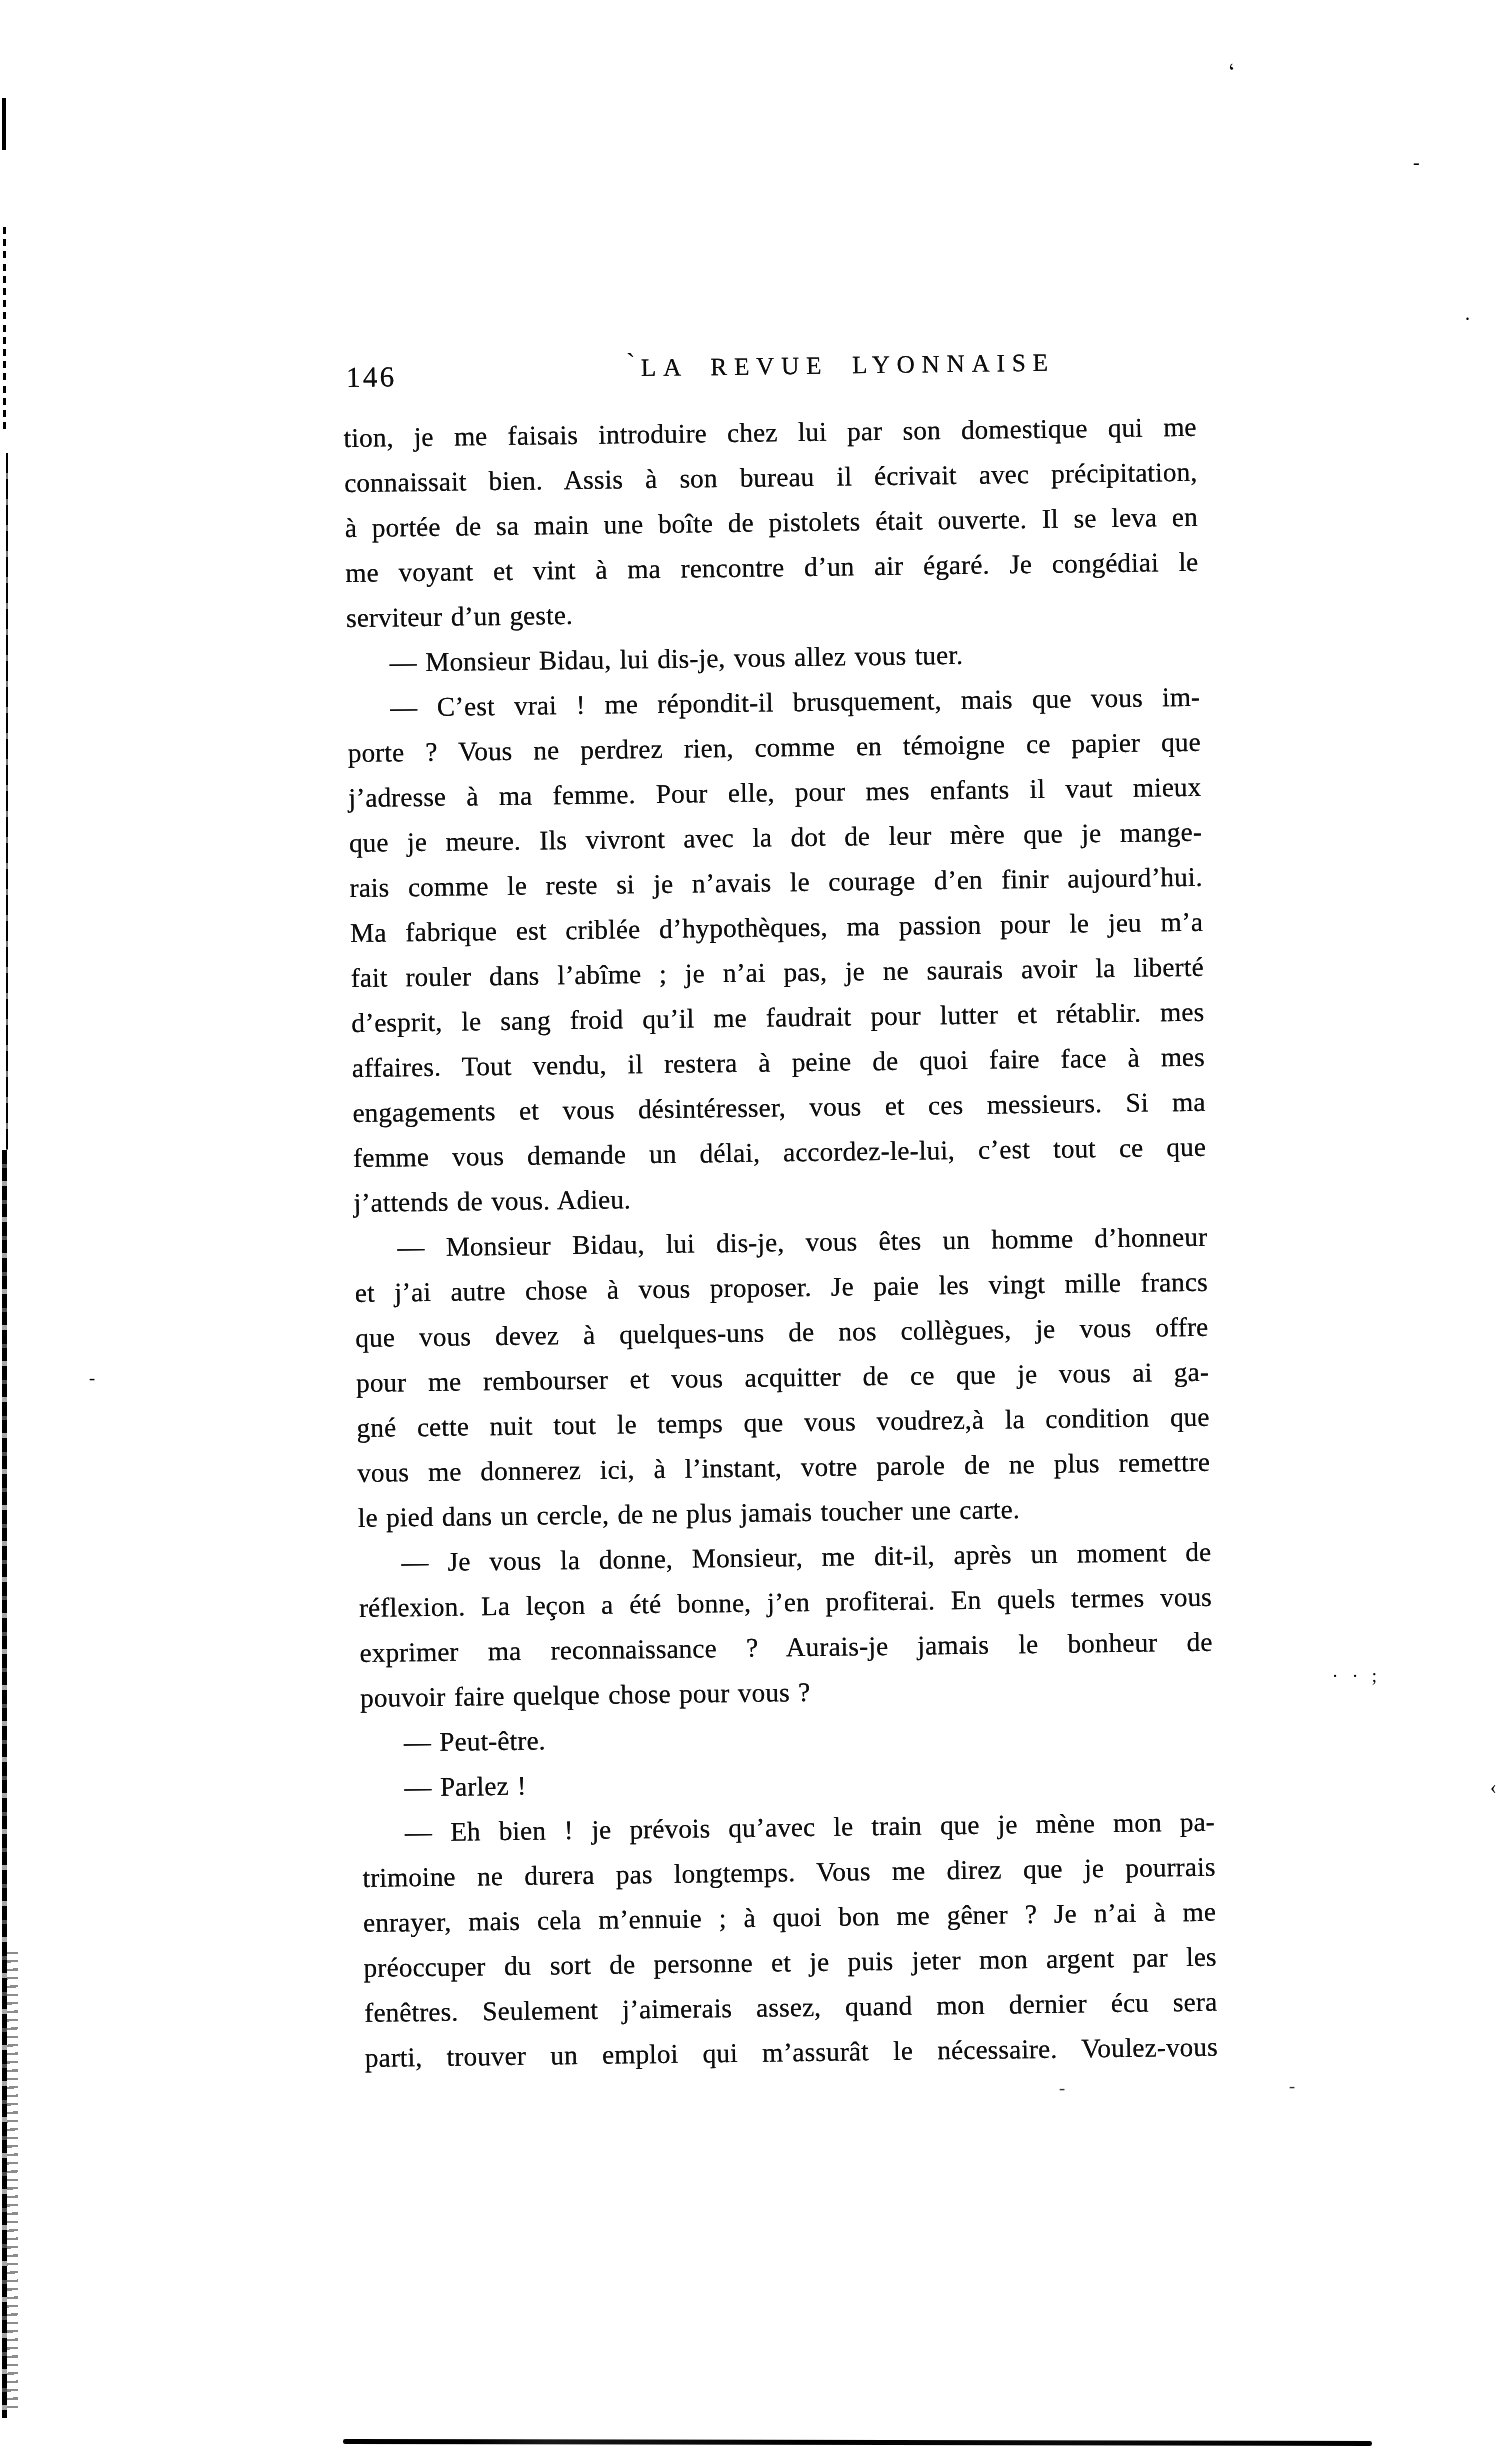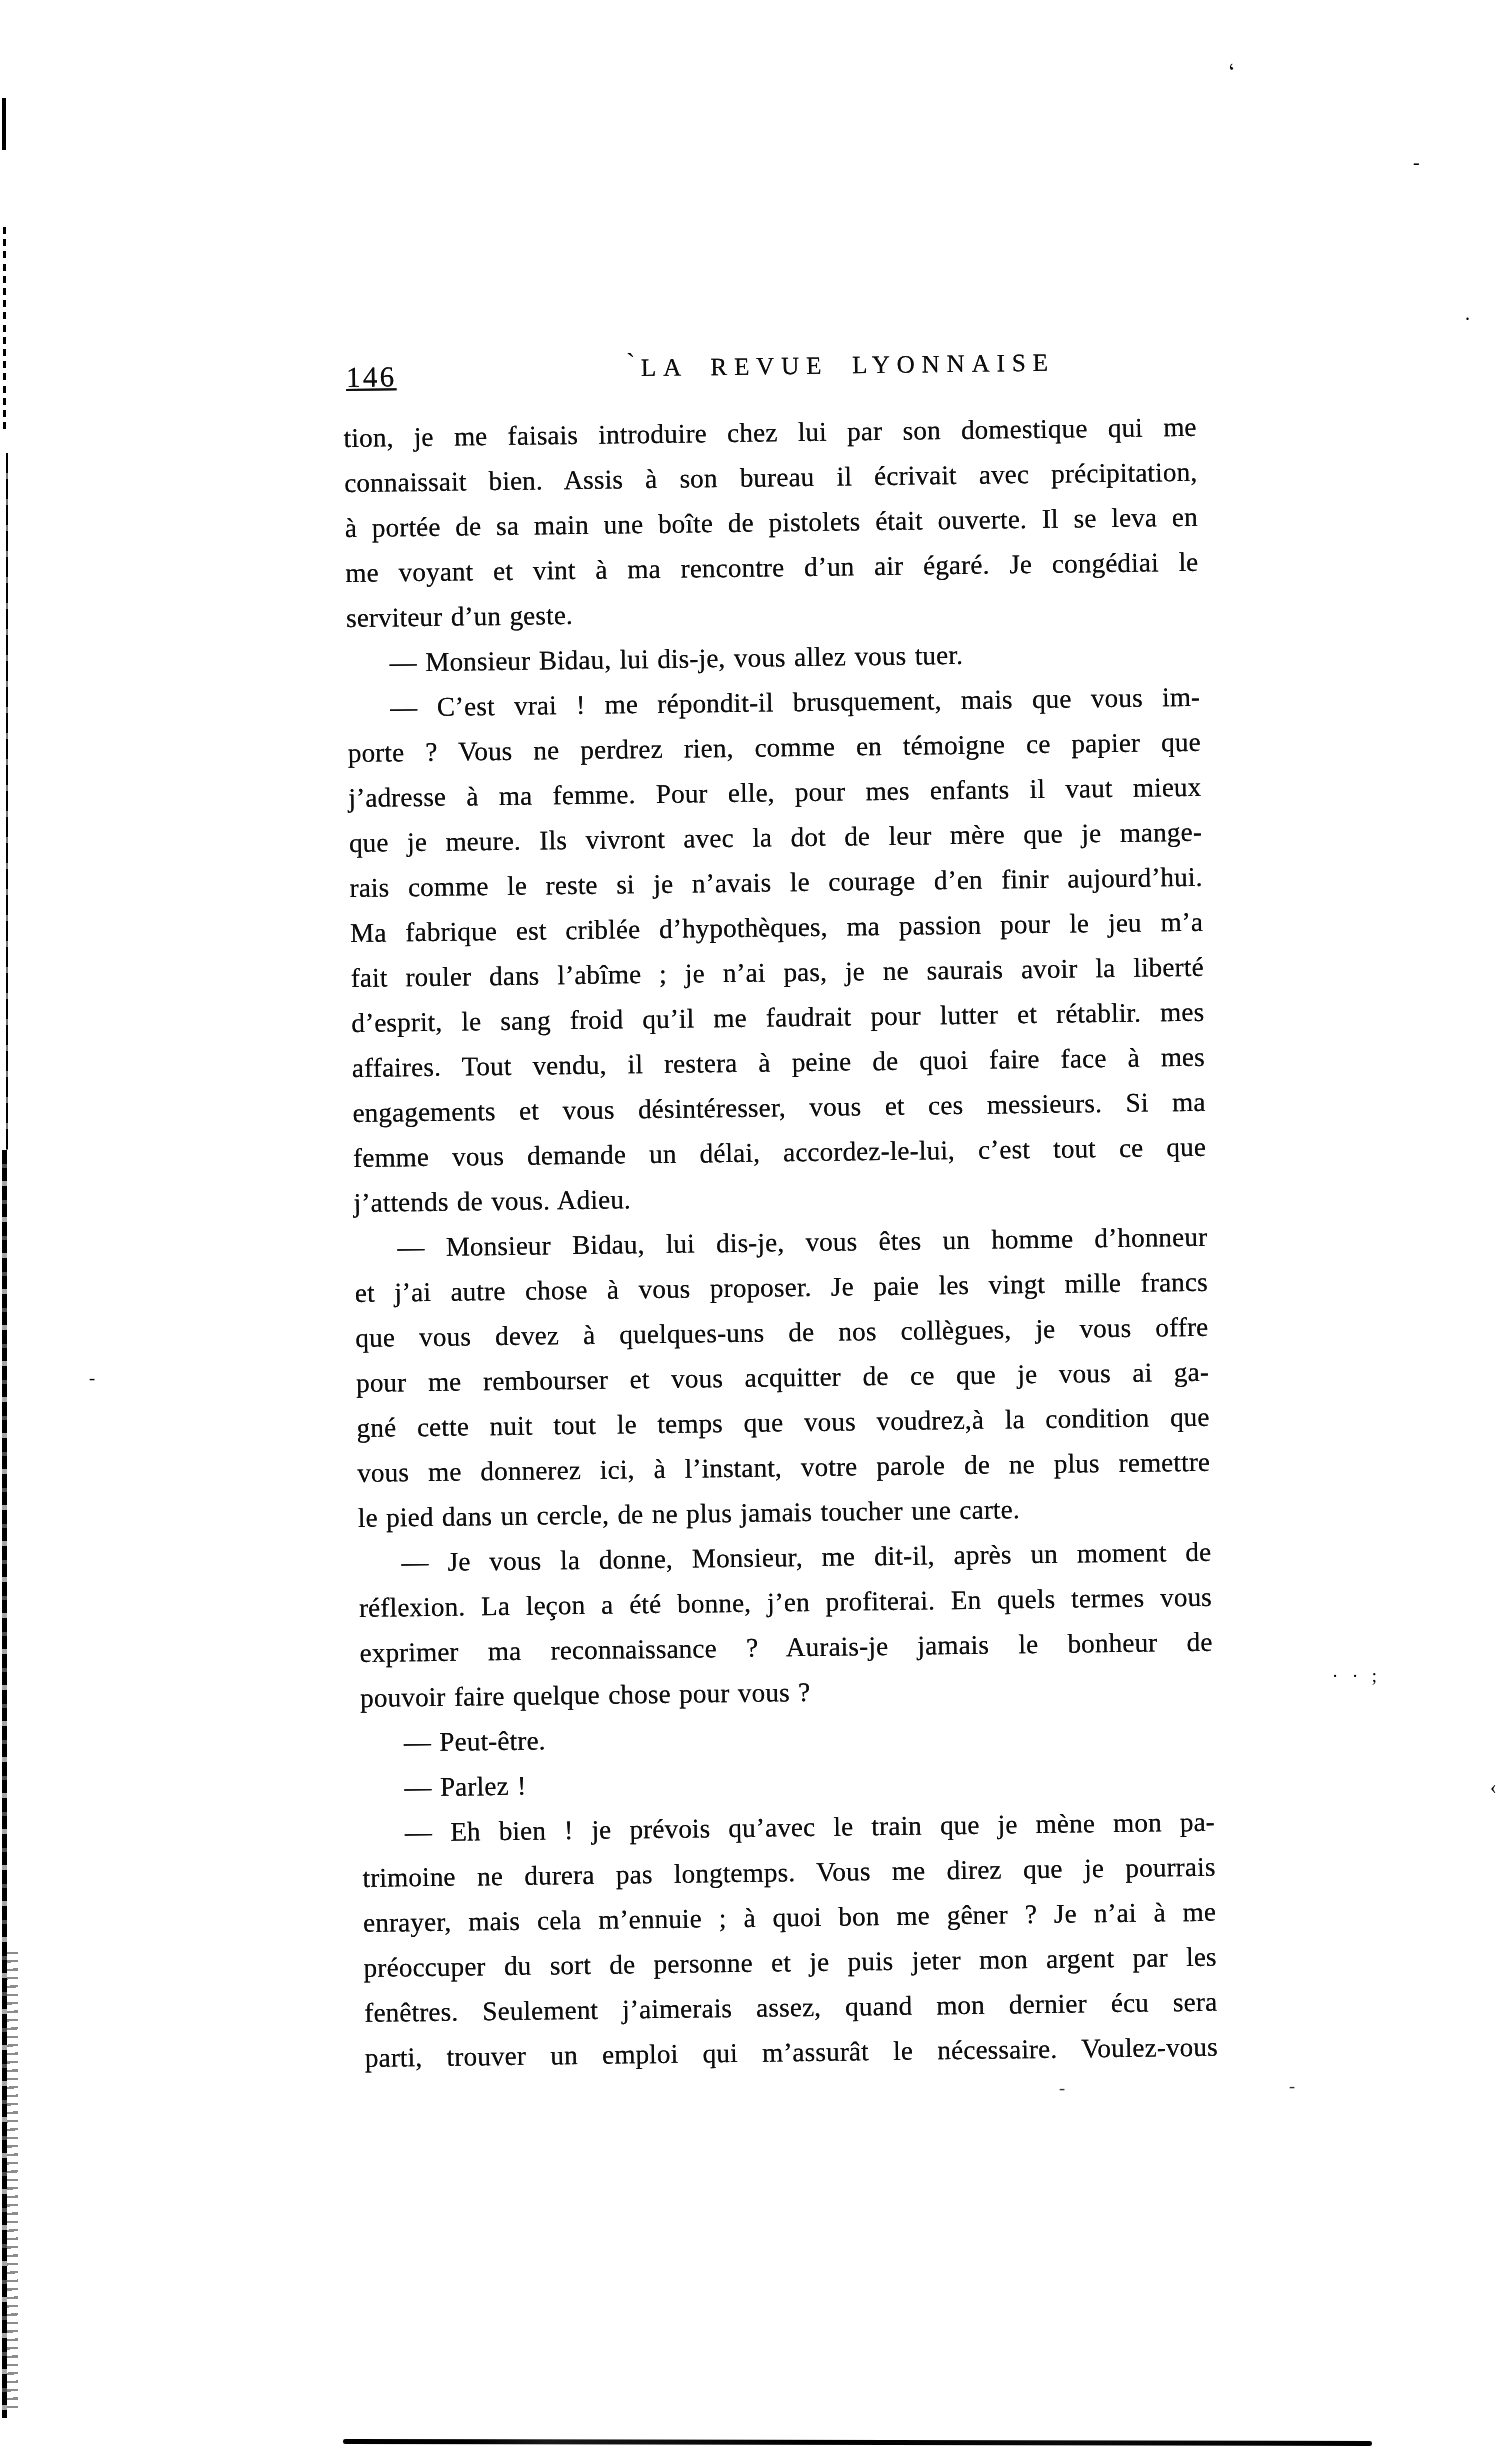--- a/index.html
+++ b/index.html
@@ -14,21 +14,21 @@
   
   .scan{
     position:absolute;left:344px;top:0;width:853px;height:2462px;
     transform:rotate(-0.75deg);
     transform-origin:0px 459px;
     text-shadow:0 0 0.5px rgba(0,0,0,0.85);
   }
   .header{position:absolute;top:358px;left:0;width:100%;height:38px;}
   .page-number{
     position:absolute;left:3.1px;top:3.1px;
-    font-size:29px;letter-spacing:2.3px;text-decoration:underline;
+    font-size:29px;letter-spacing:2.3px;
   }
   .header-title{
     position:absolute;left:0;right:0;top:0;
     text-align:center;text-indent:157px;
     font-size:25px;letter-spacing:6.9px;word-spacing:10.7px;
   }
   .body-text{position:absolute;top:416px;left:0;width:100%;}
   .line{
     font-size:27px;
     line-height:45px;

